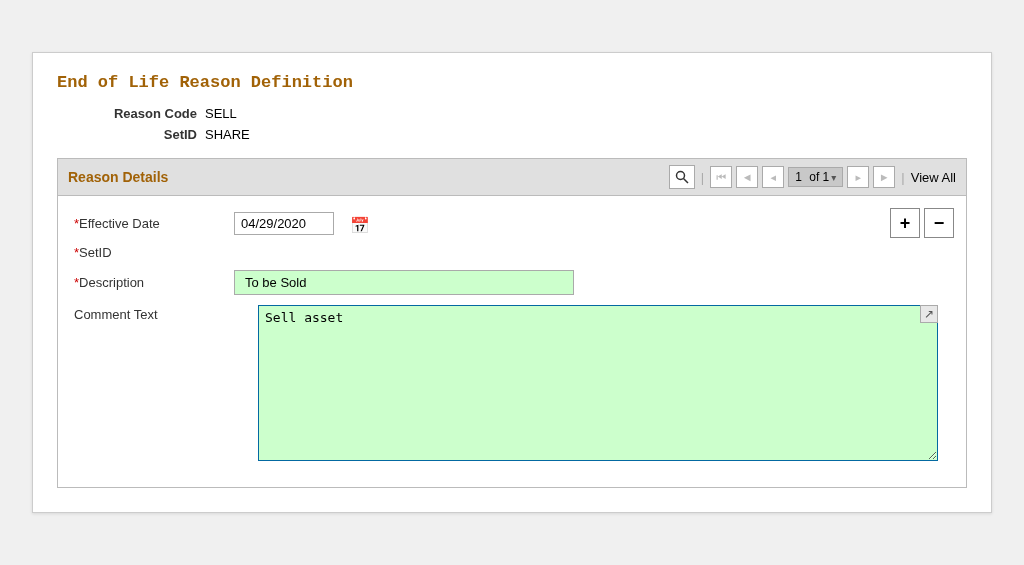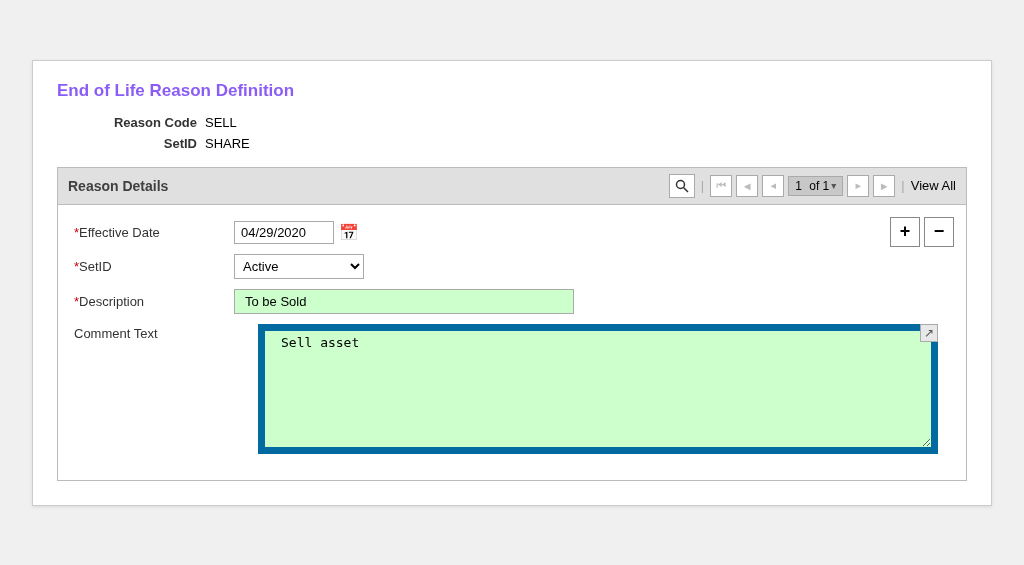--- a/index.html
+++ b/index.html
@@ -17,22 +17,23 @@
     .page-container {
       background: #fff;
       border: 1px solid #ccc;
       width: 960px;
       padding: 20px 24px 24px 24px;
       box-shadow: 0 1px 3px rgba(0,0,0,0.1);
     }
     .page-title {
       font-size: 17px;
       font-weight: bold;
-      color: #8b5cf6;
+      color: #a16207;
       margin-bottom: 14px;
+      font-family: Liberation Mono, monospace;
     }
     .field-row {
       display: flex;
       align-items: center;
       margin-bottom: 6px;
     }
     .field-label {
       font-weight: bold;
       font-size: 13px;
       color: #333;
@@ -49,21 +50,21 @@
       border: 1px solid #bbb;
       display: flex;
       align-items: center;
       justify-content: space-between;
       padding: 6px 10px;
       margin-top: 16px;
     }
     .section-title {
       font-weight: bold;
       font-size: 14px;
-      color: #404040;
+      color: #a16207;
     }
     .nav-controls {
       display: flex;
       align-items: center;
       gap: 4px;
     }
     .nav-btn {
       background: #fff;
       border: 1px solid #aaa;
       width: 22px;
@@ -123,22 +124,22 @@
       margin-bottom: 10px;
     }
     .form-label {
       width: 150px;
       margin-right: 10px;
       font-size: 13px;
       color: #333;
     }
     .date-input-wrapper {
       display: flex;
-      align-items: center;
-      gap: 5px;
+      align-items: flex-end;
+      gap: 16px;
     }
     .date-input {
       border: 1px solid #aaa;
       padding: 3px 6px;
       font-size: 13px;
       width: 100px;
       background: #fff;
     }
     .calendar-icon {
       cursor: pointer;
@@ -155,25 +156,25 @@
     }
     .desc-input {
       background: #ccffcc;
       border: 1px solid #aaa;
       padding: 4px 10px;
       font-size: 13px;
       width: 340px;
     }
     .comment-textarea {
       background: #ccffcc;
-      border: 7px solid #0369a1;
-      padding: 4px 16px;
+      border: 1px solid #0369a1;
+      padding: 4px 6px;
       font-size: 13px;
       width: 680px;
-      height: 130px;
+      height: 156px;
       resize: both;
       vertical-align: top;
     }
     .comment-row {
       display: flex;
       align-items: flex-start;
       margin-bottom: 10px;
       gap: 24px;
     }
     .action-buttons {
@@ -264,24 +265,20 @@
       <div class="date-input-wrapper">
         <input type="text" class="date-input" value="04/29/2020" style="">
         <span class="calendar-icon">📅</span>
       </div>
     </div>
 
     <div class="form-row">
       <div class="form-label">
         <span style="color:#c00">*</span><span>SetID</span>
       </div>
-      <select class="status-select">
-        <option>Active</option>
-        <option>Inactive</option>
-      </select>
     </div>
 
     <div class="form-row">
       <div class="form-label">
         <span style="color:#c00">*</span><span>Description</span>
       </div>
       <input type="text" class="desc-input" value="To be Sold" style="">
     </div>
 
     <div class="comment-row">

